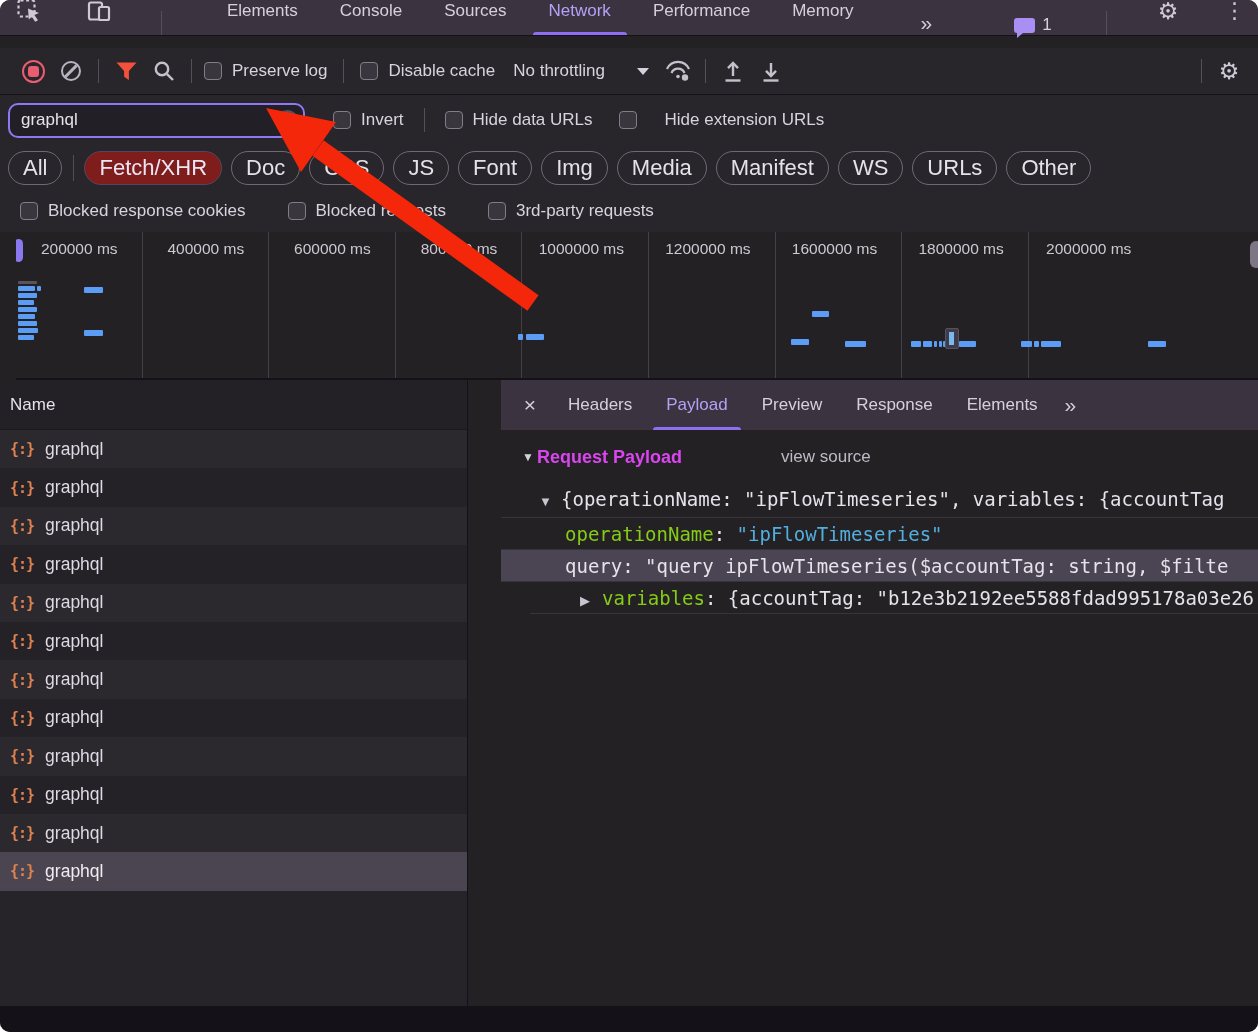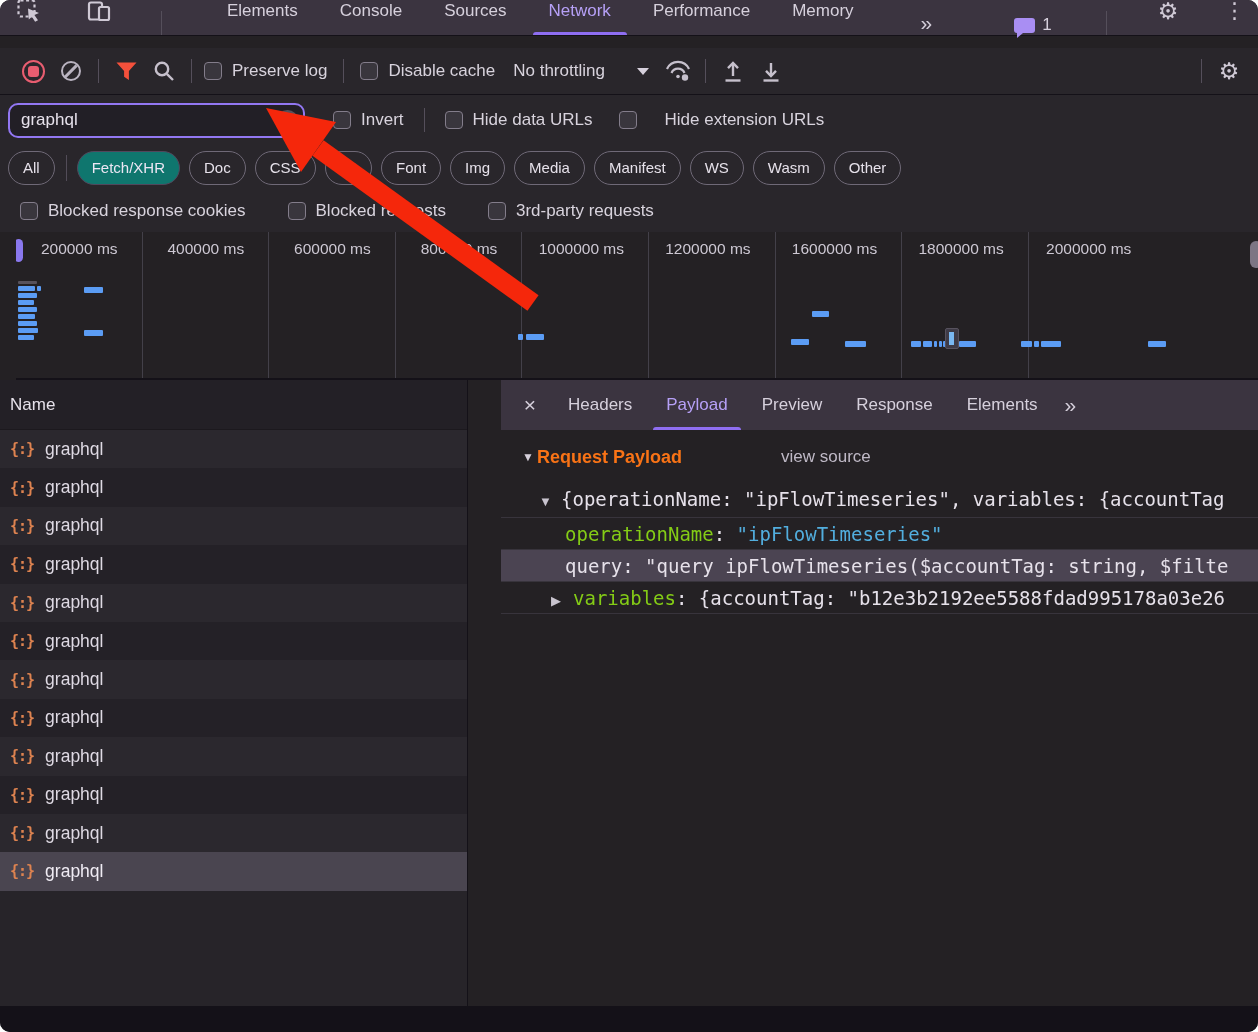--- a/index.html
+++ b/index.html
@@ -42,22 +42,22 @@
   
   .filters{position:absolute;top:95px;left:0;right:0;height:137px;background:#29262b;}
   .filter-row{display:flex;align-items:center;height:50px;padding-left:8px;font-size:17px;}
   .filter-input-wrap{position:relative;width:297px;height:35px;margin-right:24px;}
   .filter-input{width:100%;height:100%;background:#221f26;border:2px solid #9277f2;border-radius:10px;
     color:#e7e2ec;font-size:17px;font-family:"Liberation Sans",sans-serif;padding:0 36px 0 11px;outline:none;}
   .input-clear{position:absolute;right:7px;top:7px;width:21px;height:21px;background:#55505b;border-radius:50%;
     color:#d9d4de;font-size:15px;line-height:21px;text-align:center;cursor:pointer;}
   .chips-row{display:flex;align-items:center;height:45px;padding-left:8px;}
   .chip{border:1.5px solid #6f6977;border-radius:18px;height:34px;padding:0 14px;display:flex;align-items:center;
-    font-size:15px;color:#e6e1ea;margin-right:9px;background:transparent;cursor:pointer;white-space:nowrap;}
-  .chip.selected{background:#0f766e;border-color:#51475c;color:#ece6f4;}
+    font-size:22px;color:#e6e1ea;margin-right:9px;background:transparent;cursor:pointer;white-space:nowrap;}
+  .chip.selected{background:#7f1d1d;border-color:#51475c;color:#ece6f4;}
   .chip-divider{width:1px;height:26px;background:#524c58;margin:0 10px 0 2px;}
   .blocked-row{display:flex;align-items:center;height:42px;padding-left:16px;gap:34px;font-size:17px;}
 
   
   .overview{position:absolute;top:232px;left:16px;right:0;height:148px;background:#242124;
     border-bottom:2px solid #141118;overflow:hidden;}
   .ruler{position:absolute;inset:0;display:flex;}
   .ruler-cell{width:126.6px;flex:none;border-right:1px solid #434049;height:100%;
     display:flex;justify-content:flex-end;padding:8px 24px 0 0;font-size:15.5px;color:#cdc8d3;}
   .ruler-cell:last-child{border-right:none;}
@@ -85,21 +85,21 @@
   .dt-close{width:42px;height:50px;display:flex;align-items:center;justify-content:center;
     font-size:21px;color:#d6d0dc;cursor:pointer;}
   .dtab{height:50px;line-height:50px;padding:0 17px;font-size:17px;color:#d6d0dc;position:relative;cursor:pointer;}
   .dtab.selected{color:#b6a0f6;}
   .dtab.selected::after{content:'';position:absolute;left:4px;right:4px;bottom:0;height:3px;
     background:#8f6ef2;border-radius:3px 3px 0 0;}
 
   .rp-content{position:absolute;top:50px;left:0;right:0;bottom:0;background:#242124;overflow:hidden;}
   .rp-header{height:54px;position:relative;display:flex;align-items:center;padding-left:21px;}
   .rp-exp{font-size:12px;color:#d5d0da;margin-right:3px;}
-  .rp-title{font-size:18px;font-weight:bold;color:#f97316;}
+  .rp-title{font-size:18px;font-weight:bold;color:#d946ef;}
   .view-source{position:absolute;left:280px;font-size:17px;color:#bfb9c6;cursor:pointer;}
   .p-row{height:32px;line-height:32px;white-space:nowrap;overflow:hidden;
     font-family:"DejaVu Sans Mono",monospace;font-size:19px;color:#e6e1ea;}
   .p-row.summary{height:34px;line-height:30px;border-bottom:1px solid #38343c;}
   .p-row.sep{border-bottom:1px solid #38343c;}
   .p-row.hl{background:#4b4452;}
   .p-exp{display:inline-block;width:22px;font-size:13px;color:#c9c4cf;font-family:"Liberation Sans",sans-serif;}
   .c-key{color:#84cc16;}
   .c-str{color:#52aede;}
   .c-plain{color:#e6e1ea;}
@@ -234,21 +234,21 @@
         <div class="chip-divider"></div>
         <div class="chip selected">Fetch/XHR</div>
         <div class="chip">Doc</div>
         <div class="chip">CSS</div>
         <div class="chip">JS</div>
         <div class="chip">Font</div>
         <div class="chip">Img</div>
         <div class="chip">Media</div>
         <div class="chip">Manifest</div>
         <div class="chip">WS</div>
-        <div class="chip">Wasm</div>
+        <div class="chip">URLs</div>
         <div class="chip">Other</div>
       </div>
     <div class="blocked-row" id="blocked-row">
         <div class="cb-item">
           <span class="check"></span>
           <span>Blocked response cookies</span>
         </div>
         <div class="cb-item">
           <span class="check"></span>
           <span>Blocked requests</span>
@@ -378,21 +378,21 @@
       <div class="rp-content">
         <div class="rp-header">
           <span class="rp-exp">▼</span>
           <span class="rp-title">Request Payload</span>
           <span class="view-source">view source</span>
         </div>
         <div id="payload-rows">
             <div class="p-row summary" style="padding-left: 38px;"><span class="p-exp">▼</span><span class="c-plain">{operationName: "ipFlowTimeseries", variables: {accountTag</span></div>
             <div class="p-row sep" style="padding-left: 64px;"><span class="c-key">operationName</span><span class="c-plain">: </span><span class="c-str">"ipFlowTimeseries"</span></div>
             <div class="p-row sep hl" style="padding-left: 64px;"><span class="c-plain">query</span><span class="c-plain">: </span><span class="c-plain">"query ipFlowTimeseries($accountTag: string, $filte</span></div>
-            <div class="p-row sep" style="padding-left: 50px;"><span class="p-exp">▶</span><span class="c-key">variables</span><span class="c-plain">: {accountTag: "b12e3b2192ee5588fdad995178a03e26</span></div>
+            <div class="p-row sep" style="padding-left: 50px; margin-left: 29px;"><span class="p-exp">▶</span><span class="c-key">variables</span><span class="c-plain">: {accountTag: "b12e3b2192ee5588fdad995178a03e26</span></div>
           </div>
       </div>
     </div>
   </div>
 
   <div class="bottom-strip"></div>
 
   <svg class="arrow-layer" width="1258" height="1032" viewBox="0 0 1258 1032">
     <line x1="533" y1="303" x2="318" y2="148" stroke="#f5270b" stroke-width="19"></line>
     <polygon points="266,108 336,122 301,172" fill="#f5270b"></polygon>

